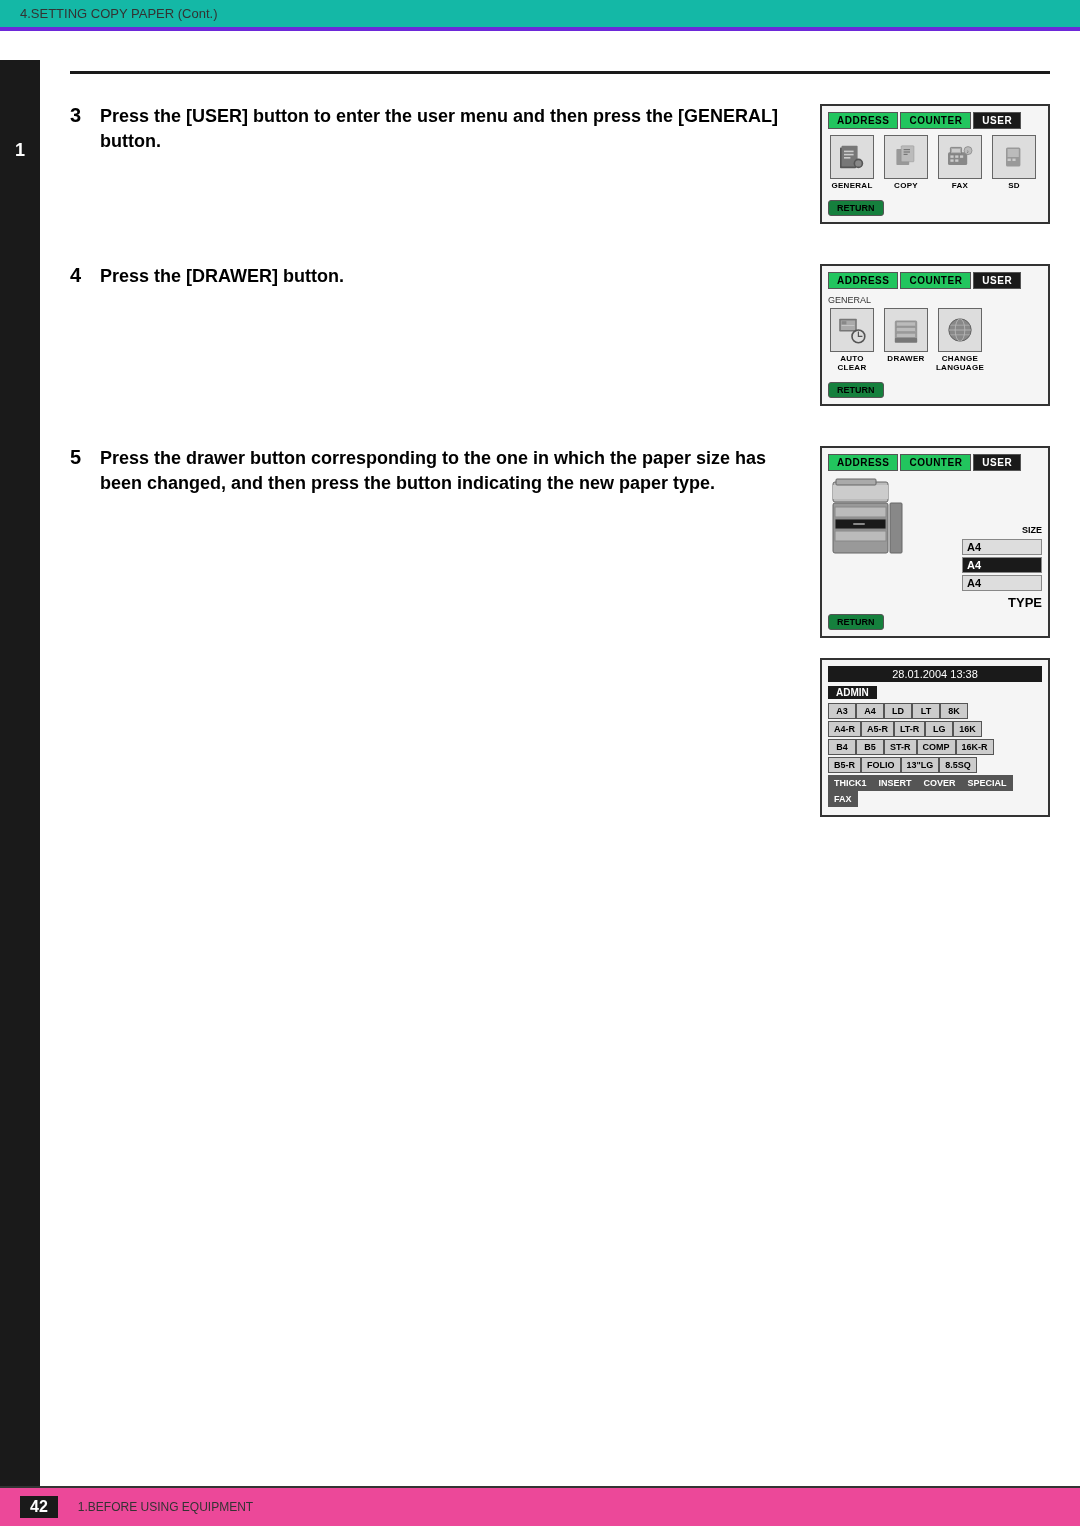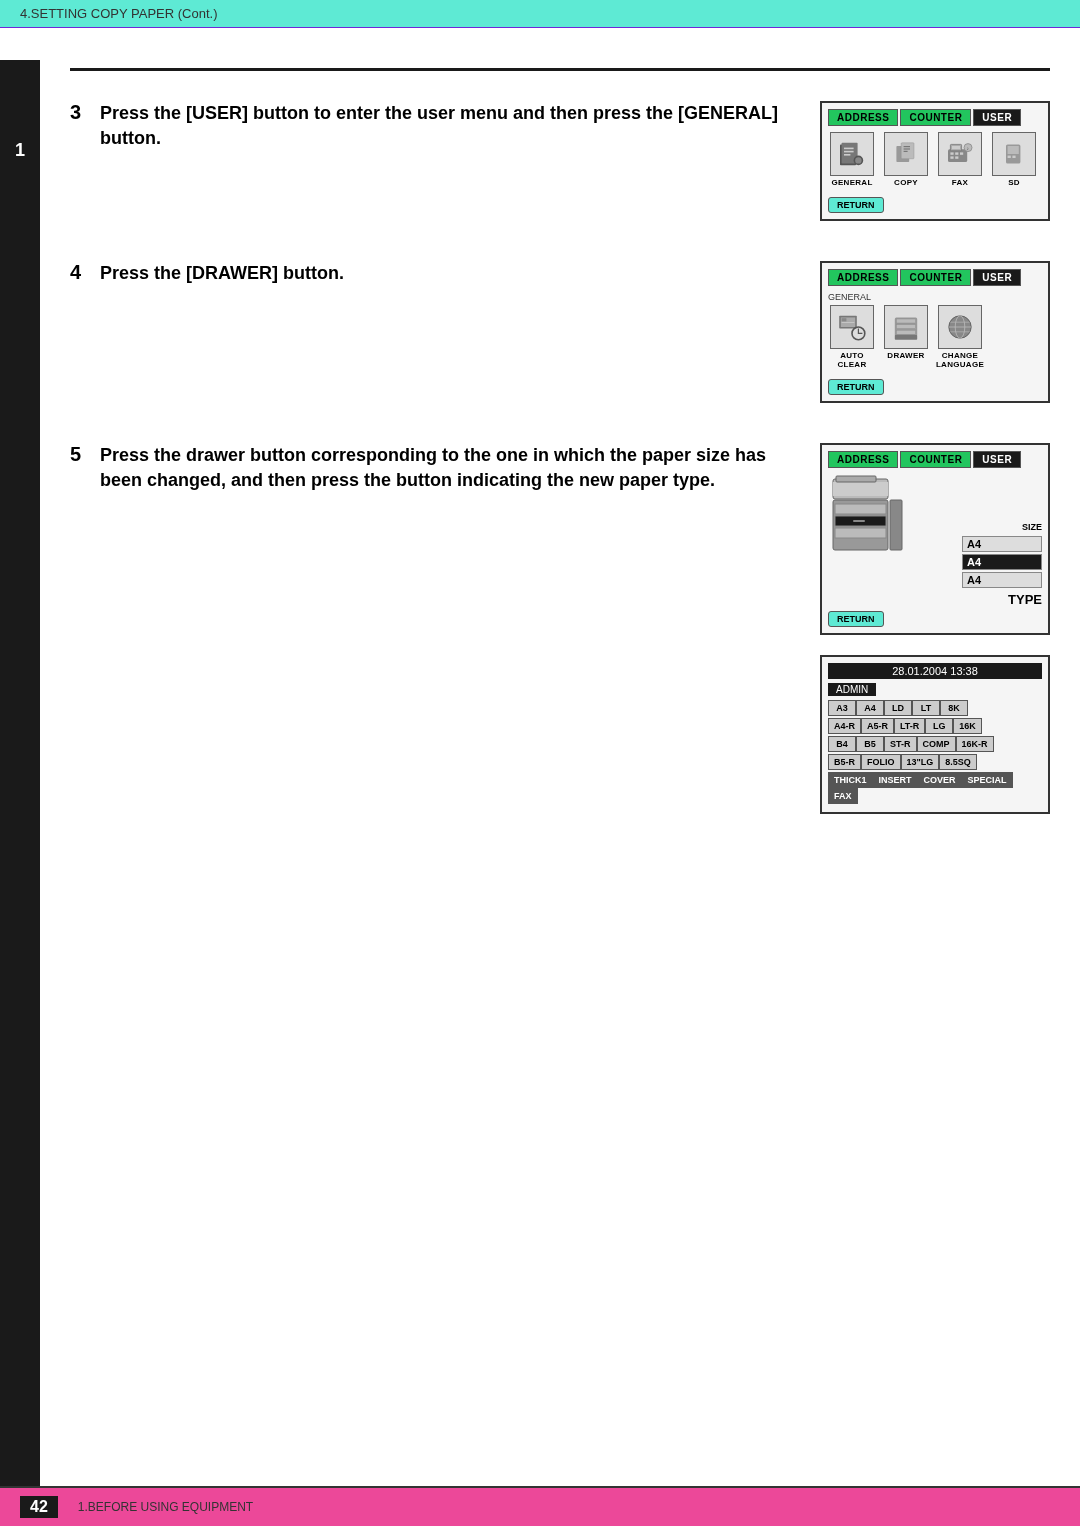--- a/index.html
+++ b/index.html
@@ -8,25 +8,25 @@
       min-height: 1526px;
       background: #ffffff;
       font-family: Arial, sans-serif;
       font-size: 14px;
       color: #000;
       position: relative;
     }
 
     
     .header-bar {
-      background: #5eead4;
+      background: #14b8a6;
       padding: 6px 20px;
       font-size: 13px;
       color: #333;
-      border-bottom: 1px solid #6d28d9;
+      border-bottom: 4px solid #6d28d9;
     }
 
     
     .step-number-sidebar {
       position: absolute;
       left: 0;
       top: 60px;
       bottom: 40px;
       width: 40px;
       background: #1a1a1a;
@@ -156,21 +156,21 @@
     }
 
     
     .return-btn {
       display: inline-block;
       border: 1px solid #555;
       border-radius: 3px;
       padding: 2px 8px;
       font-size: 9px;
       font-weight: bold;
-      background: #5eead4;
+      background: #15803d;
       margin-top: 4px;
     }
 
     
     .sub-label {
       font-size: 9px;
       color: #333;
       margin-bottom: 3px;
     }
     .size-row {
@@ -204,21 +204,21 @@
       padding: 2px;
       margin-bottom: 4px;
     }
 
     .admin-bar {
       background: #1a1a1a;
       color: #fff;
       display: inline-block;
       padding: 1px 8px;
       font-size: 10px;
-      font-weight: normal;
+      font-weight: bold;
       margin-bottom: 4px;
     }
 
     .btn-grid {
       display: flex;
       gap: 0;
       flex-wrap: wrap;
       margin-bottom: 2px;
     }
 

